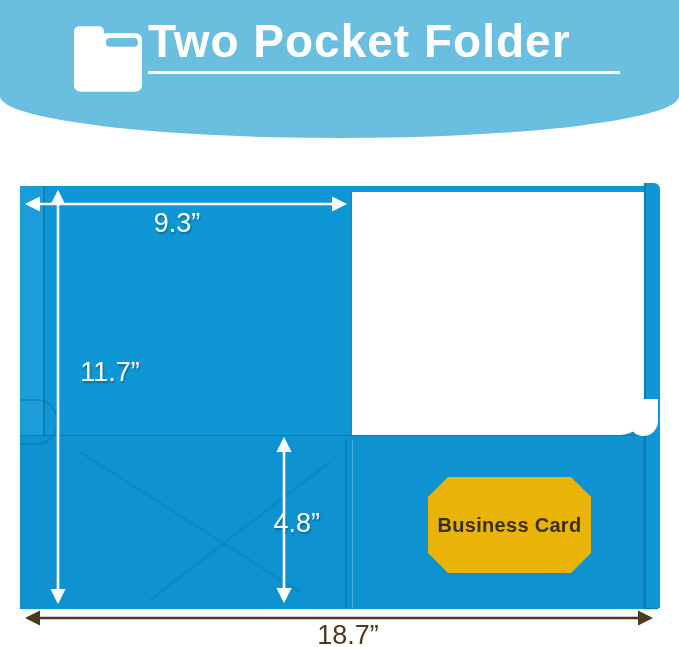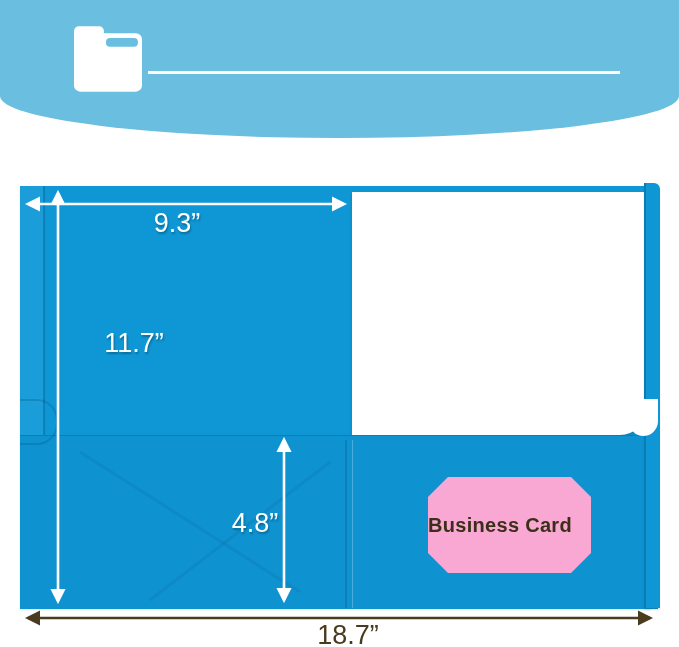--- a/index.html
+++ b/index.html
@@ -70,49 +70,50 @@
     position:absolute;left:352px;top:440px;width:1px;height:168px;
     background:rgba(255,255,255,0.25);
   }
   .left-notch{
     position:absolute;left:20px;top:399px;width:36px;height:42px;
     border:2px solid rgba(0,60,100,0.20);border-left:none;
     border-radius:0 21px 21px 0;
   }
   .business-card{
     position:absolute;left:428px;top:477px;width:163px;height:96px;
-    background:#f9a8d4;
+    background:#eab308;
     clip-path:polygon(20px 0,143px 0,163px 20px,163px 76px,143px 96px,20px 96px,0 76px,0 20px);
-    display:flex;align-items:center;
+    display:flex;align-items:center;justify-content:center;
   }
   .business-card span{
     color:#3c2f18;font-size:20px;font-weight:bold;letter-spacing:0.3px;
   }
   
   .dim{
     position:absolute;width:130px;text-align:center;
     font-weight:normal;font-size:27px;color:#ffffff;
     text-shadow:1px 2px 2px rgba(0,0,0,0.28);
     white-space:nowrap;
   }
   .dim-w{left:112px;top:208px;}
-  .dim-h{left:45px;top:328px;padding-left:24px;}
-  .dim-p{left:190px;top:508px;}
+  .dim-h{left:45px;top:357px;}
+  .dim-p{left:190px;top:508px;text-align:right;}
   .dim-t{left:283px;top:620px;color:#4a3b1e;text-shadow:none;}
   .overlay-svg{position:absolute;left:0;top:0;pointer-events:none;}
 </style>
 </head>
 <body>
 
 <div class="banner">
   <svg class="banner-icon" viewBox="0 0 100 96">
     <rect x="0" y="0" width="44" height="24" rx="7" fill="#ffffff"></rect>
     <rect x="0" y="10" width="100" height="86" rx="9" fill="#ffffff"></rect>
     <rect x="47" y="17" width="47" height="13" rx="6" fill="#6abedf"></rect>
   </svg>
+  <div class="banner-title">Two Pocket Folder</div>
   <div class="banner-underline"></div>
 </div>
 
 <div class="folder-body"></div>
 <div class="spine-strip"></div>
 <div class="spine-line"></div>
 <div class="paper"></div>
 <div class="pocket"></div>
 <div class="left-notch"></div>
 <div class="pocket-seam"></div>

